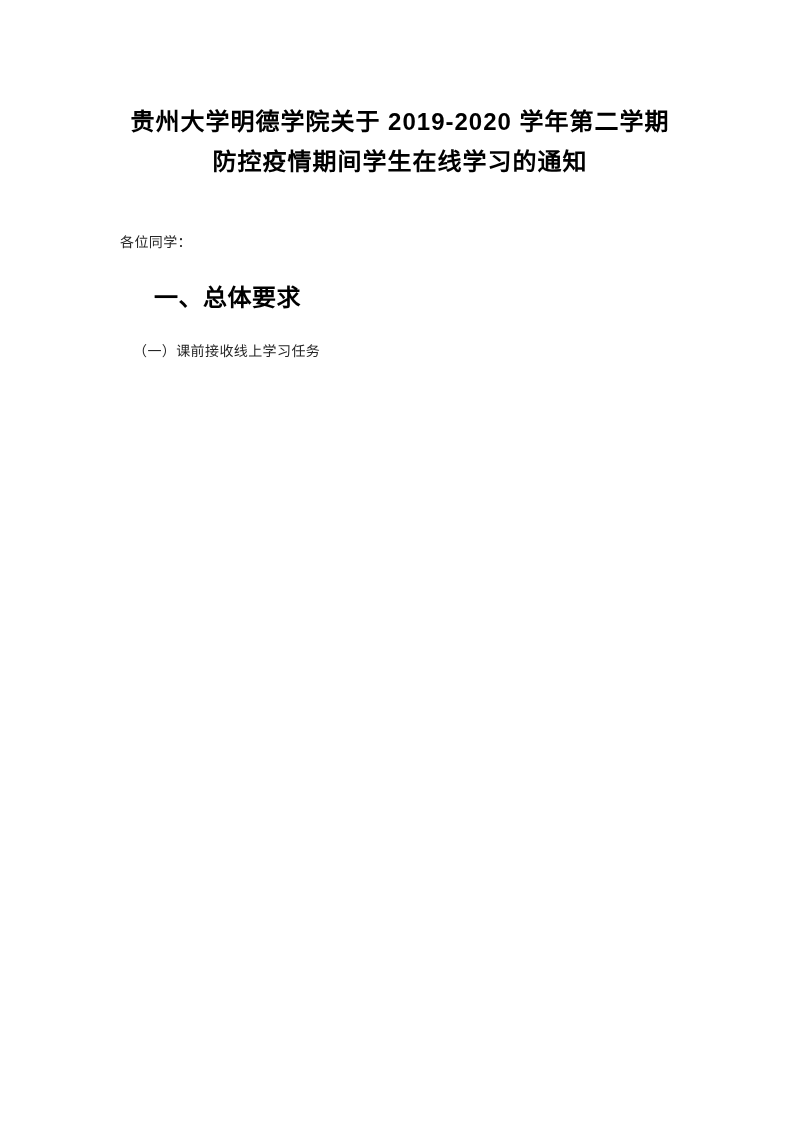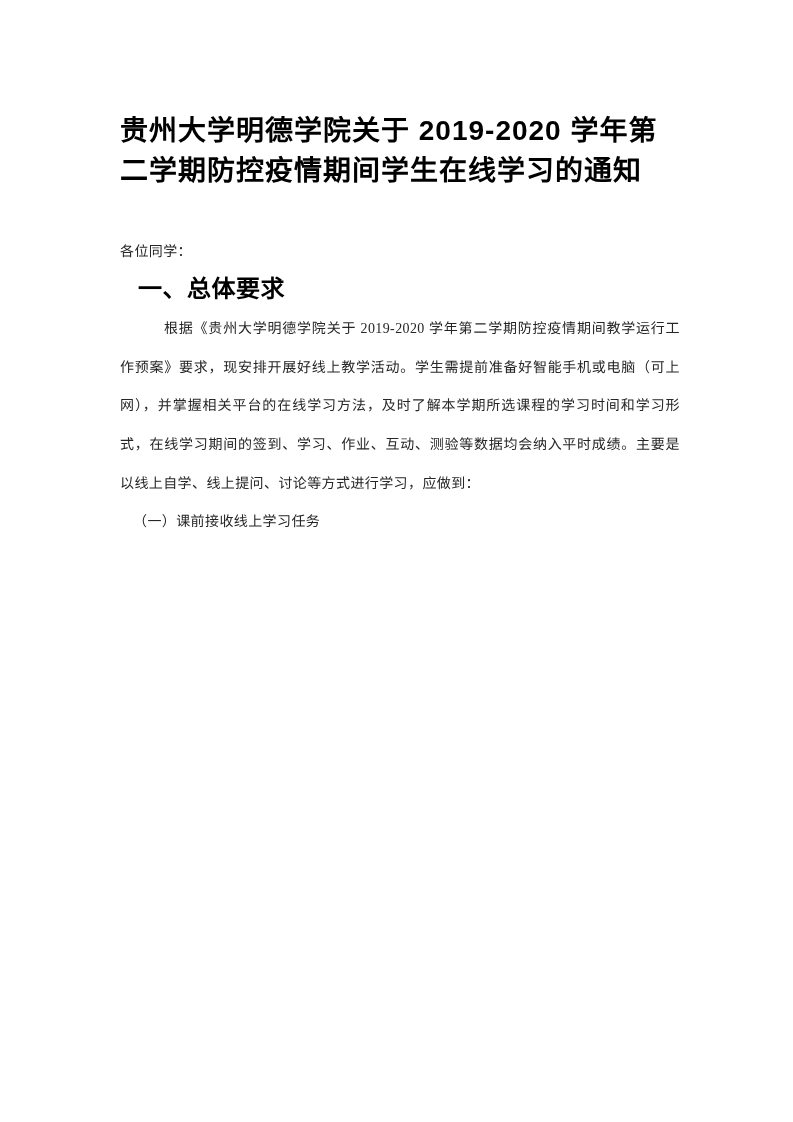--- a/index.html
+++ b/index.html
@@ -13,68 +13,68 @@
     height: 1122px;
     margin: 0 auto;
     background: #ffffff;
     box-sizing: border-box;
     padding: 96px 113px 0 120px;
     overflow: hidden;
   }
   .doc-title {
     font-family: "Liberation Sans", "DejaVu Sans", sans-serif;
     font-weight: 700;
-    font-size: 28px;
+    font-size: 24px;
     line-height: 40px;
+    text-align: center;
     color: #000000;
-    margin: 15px 0 42px 0;
+    margin: 6px 0 42px 0;
     letter-spacing: 1px;
   }
   .body-text {
     font-family: "Liberation Serif", "DejaVu Serif", serif;
     font-size: 14px;
     line-height: 38.6px;
     letter-spacing: 0.4px;
     color: #262626;
     text-align: justify;
     text-justify: distribute;
     word-break: break-all;
     margin: 0;
   }
   .salutation {
     text-indent: 0;
   }
   .para {
     text-indent: 44px;
   }
   .section-heading {
-    font-family: Liberation Mono, monospace;
+    font-family: Liberation Sans, sans-serif;
     font-weight: 700;
     font-size: 24px;
     line-height: 38.6px;
     color: #000000;
-    margin: 0;
+    margin: 16px;
     text-indent: 18px;
     letter-spacing: 0.5px;
   }
   .subsection-heading {
     text-indent: 0;
     margin-left: 13px;
   }
 </style>
 </head>
 <body>
 
 <div class="page">
 
   <h1 class="doc-title">贵州大学明德学院关于 2019-2020 学年第二学期防控疫情期间学生在线学习的通知</h1>
 
   <p class="body-text salutation">各位同学：</p>
 
 
   <h2 class="section-heading">一、总体要求</h2>
 
-  <p class="body-text para">根据《贵州大学明德学院关于 2019-2020 学年第二学期防控疫情期间教学运行工作预案》要求，现安排开展好线上教学活动。学生需提前准备好智能手机或电脑（可上网），并掌握相关平台的在线学习方法，及时了解本学期所选课程的学习时间和学习形式，在线学习期间的签到、学习、作业、互动、测验等数据均会纳入平时成绩。主要是以线上自学、线上提问、讨论等方式进行学习，应做到：</p>
 
   <p class="body-text subsection-heading">（一）课前接收线上学习任务</p>
 
 
 </div>
 
 </body></html>

